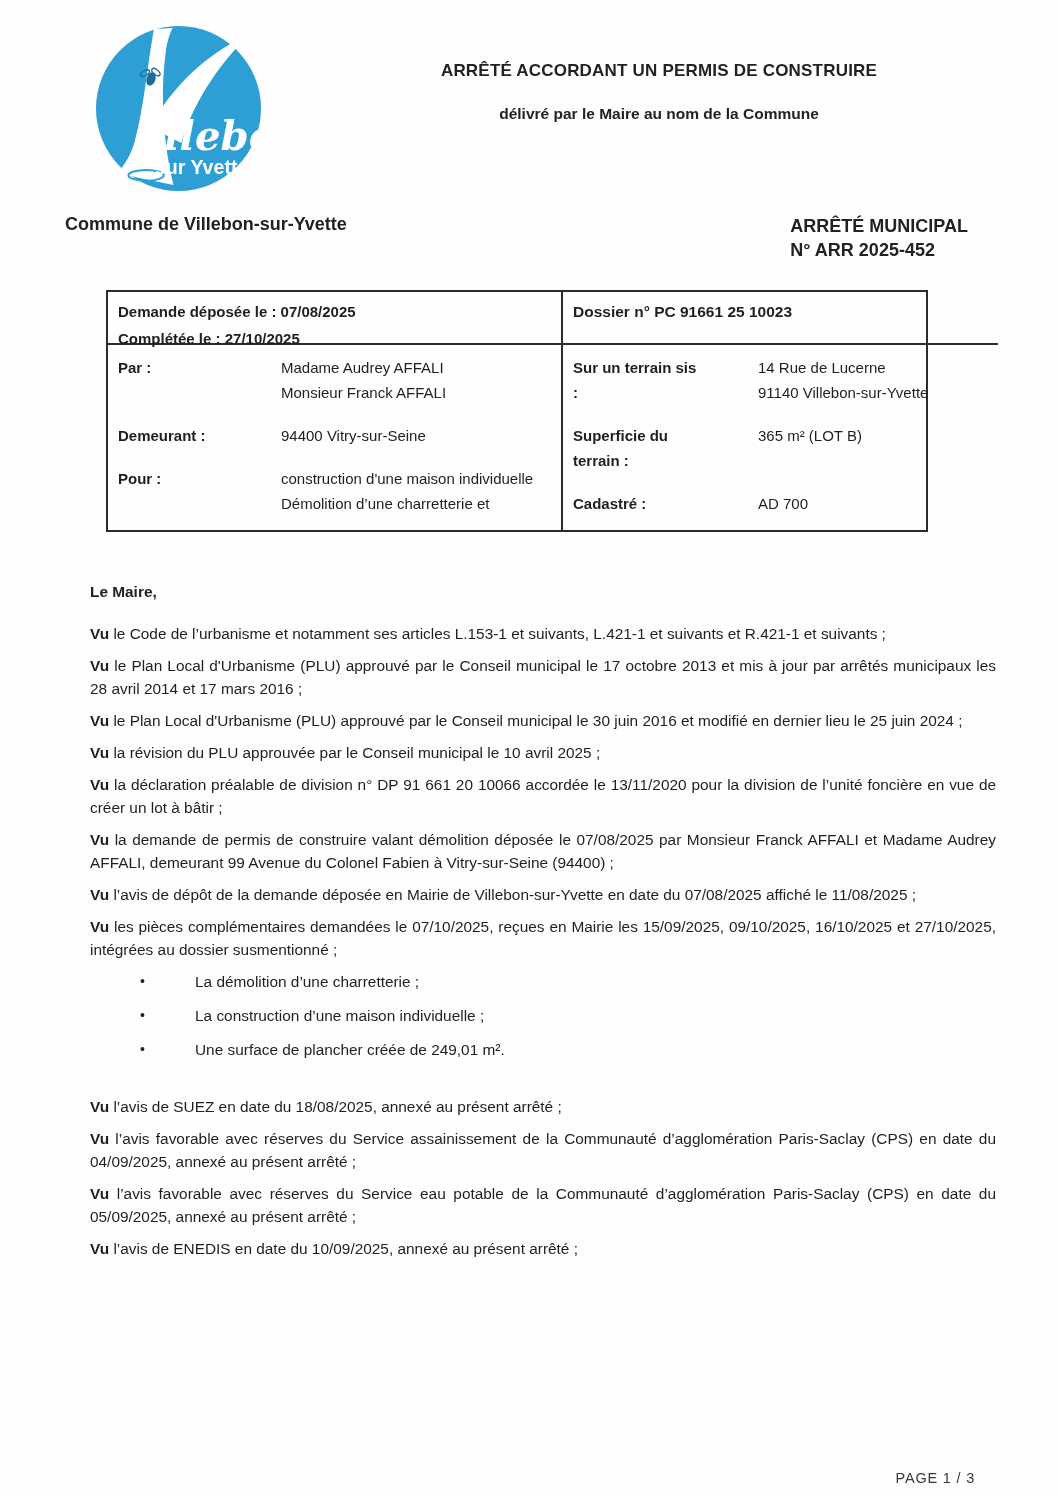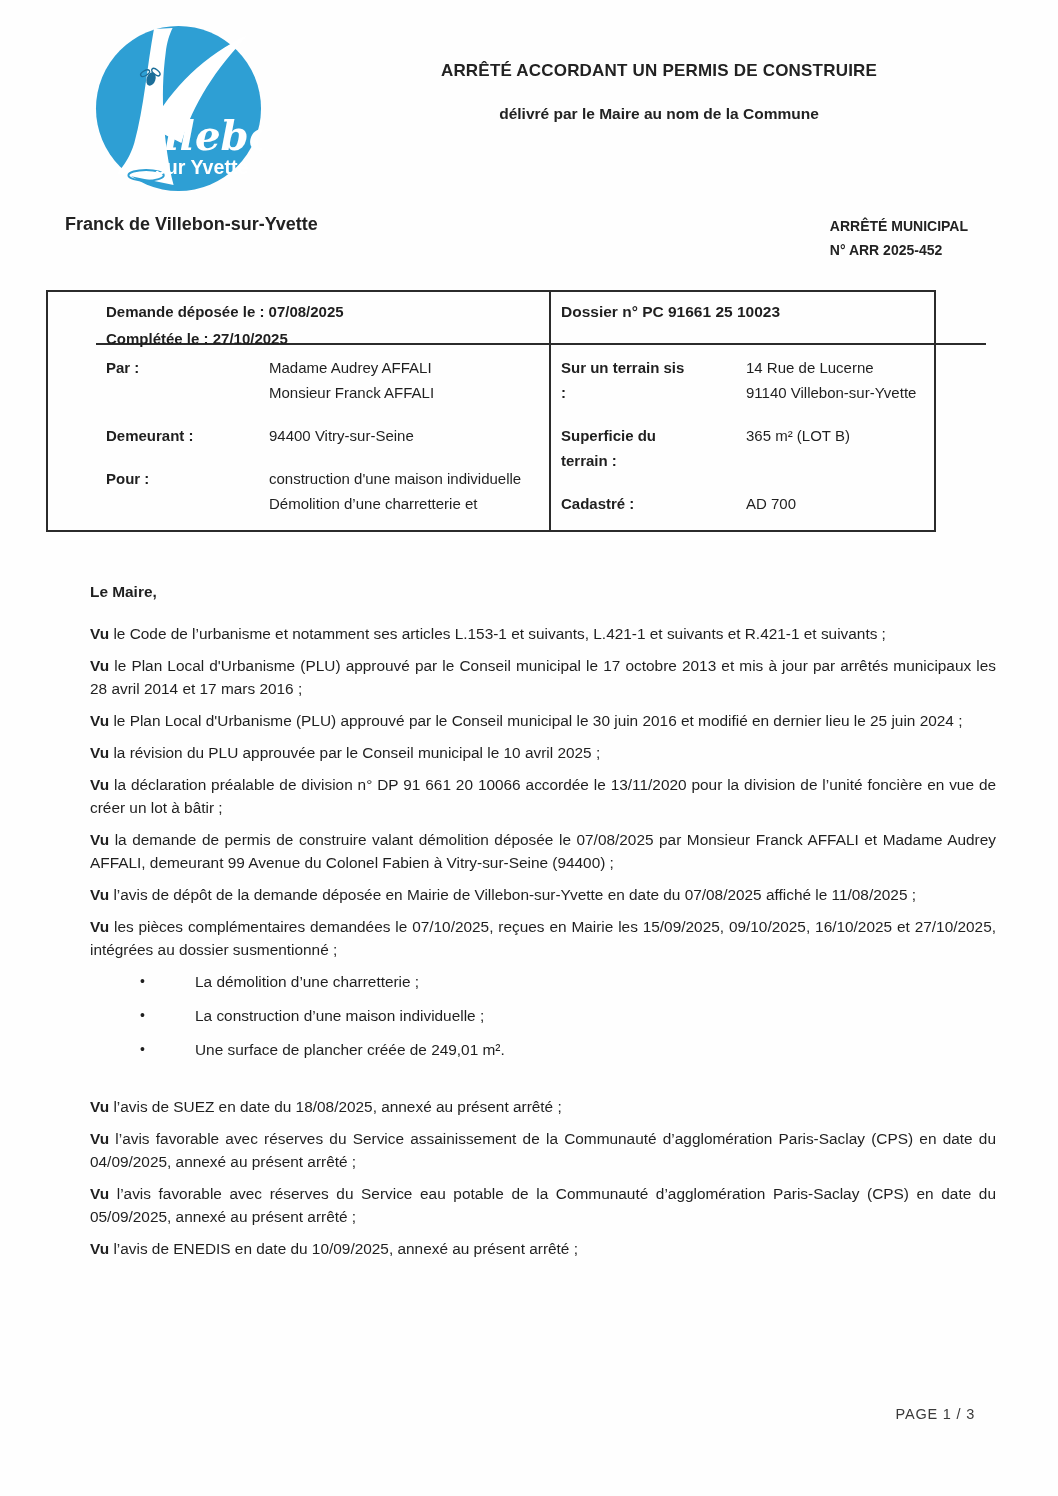--- a/index.html
+++ b/index.html
@@ -21,32 +21,31 @@
   .title-block { flex: 1 1 auto; text-align: center; padding-top: 36px; }
   .doc-title { font-size: 17px; font-weight: bold; letter-spacing: .2px; color: #222; }
   .doc-subtitle { font-size: 15.5px; font-weight: bold; margin-top: 24px; color: #222; }
 
   
   .commune-row {
     display: flex; justify-content: space-between; align-items: flex-start;
     margin: 22px 90px 0 65px;
   }
   .commune-name { font-size: 18px; font-weight: bold; color: #222; }
-  .arrete-block { font-size: 14px; font-weight: bold; line-height: 24px; text-align: left; color: #222; }
+  .arrete-block { font-size: 18px; font-weight: bold; line-height: 24px; text-align: left; color: #222; }
 
   
   .info-table {
-    margin: 28px 0 0 46px;
-    width: 890px;
+    margin: 28px 0 0 106px;
+    width: 822px;
     display: grid;
     grid-template-columns: 455px 435px;
     grid-template-rows: 53px auto;
     border: 2px solid #2b2b2b;
     font-size: 15px;
-    padding-left: 48px;
   }
   .cell { padding: 6px 10px; }
   .c-tl { border-right: 2px solid #2b2b2b; border-bottom: 2px solid #2b2b2b; }
   .c-tr { border-bottom: 2px solid #2b2b2b; }
   .c-bl { border-right: 2px solid #2b2b2b; padding-top: 10px; padding-bottom: 14px; }
   .c-br { padding-top: 10px; padding-bottom: 14px; }
   .b { font-weight: bold; }
   .c-tl .b { line-height: 27px; }
   .c-tr .b { line-height: 27px; font-size: 15.5px; }
   .entry { display: grid; margin-bottom: 18px; line-height: 25px; gap: 32px; }
@@ -59,21 +58,21 @@
   .doc-body { margin: 48px 62px 0 90px; font-size: 15.4px; line-height: 23px; }
   .doc-body p { margin: 0 0 9px 0; text-align: justify; }
   p.salutation { margin-bottom: 19px; }
   .para .lead { font-weight: bold; }
   .bullet-list { list-style: none; margin: 6px 0 34px 0; }
   .bullet-list li { position: relative; padding-left: 105px; margin-bottom: 11px; }
   .bullet-list .bullet-glyph { position: absolute; left: 50px; top: 0; font-size: 14px; }
 
   
   .page-footer {
-    position: absolute; top: 1406px; right: 83px;
+    position: absolute; top: 1470px; right: 83px;
     font-size: 14.5px; color: #3a3a3a; letter-spacing: .8px;
   }
 
   
   .logo-script { font-family: "DejaVu Serif", serif; font-style: italic; font-weight: bold; }
   .logo-sub { font-family: "Liberation Sans", sans-serif; font-weight: bold; }
 </style>
 </head>
 <body>
 
@@ -95,21 +94,21 @@
         <text x="61" y="152" class="logo-sub" font-size="20" fill="#ffffff"><tspan>sur Yvette</tspan></text>
       </svg>
     </div>
     <div class="title-block">
       <div class="doc-title">ARRÊTÉ ACCORDANT UN PERMIS DE CONSTRUIRE</div>
       <div class="doc-subtitle">délivré par le Maire au nom de la Commune</div>
     </div>
   </div>
 
   <div class="commune-row">
-    <div class="commune-name">Franck de Villebon-sur-Yvette</div>
+    <div class="commune-name">Commune de Villebon-sur-Yvette</div>
     <div class="arrete-block">
       <div>ARRÊTÉ MUNICIPAL</div>
       <div>N° ARR 2025-452</div>
     </div>
   </div>
 
   <div class="info-table">
     <div class="cell c-tl">
       <div class="b">Demande déposée le : 07/08/2025</div>
       <div class="b">Complétée le : 27/10/2025</div>

